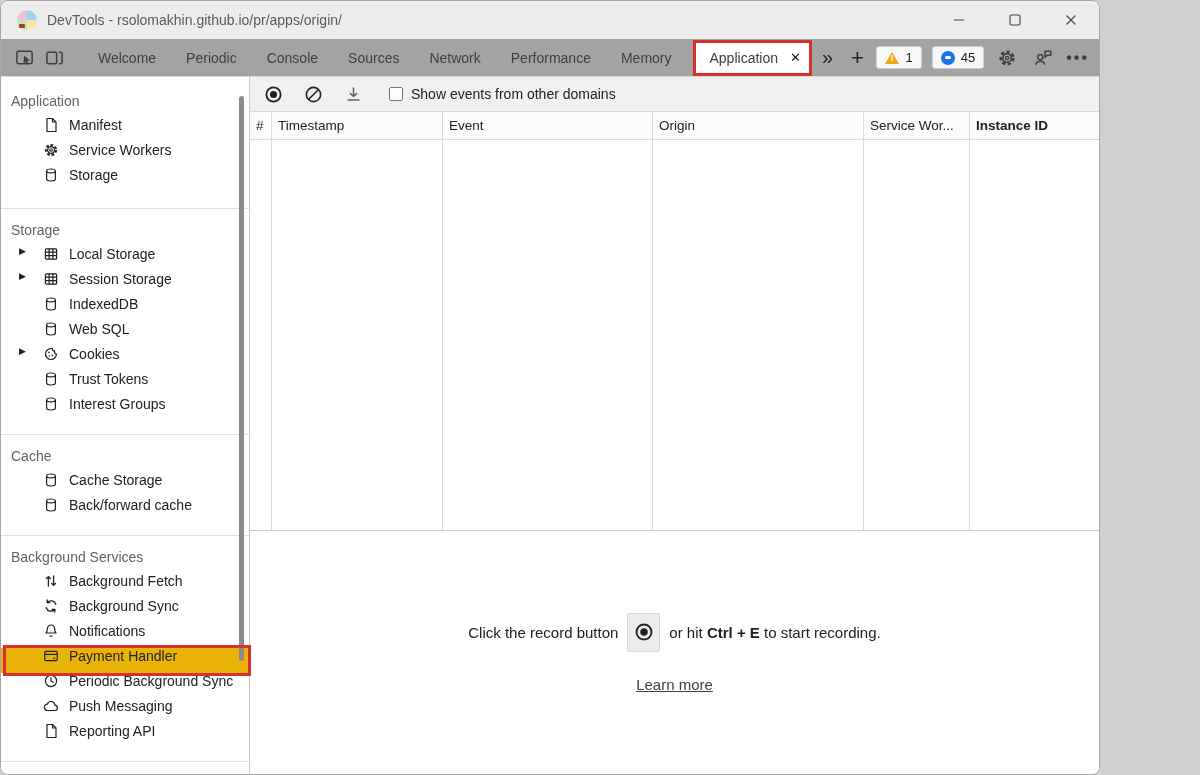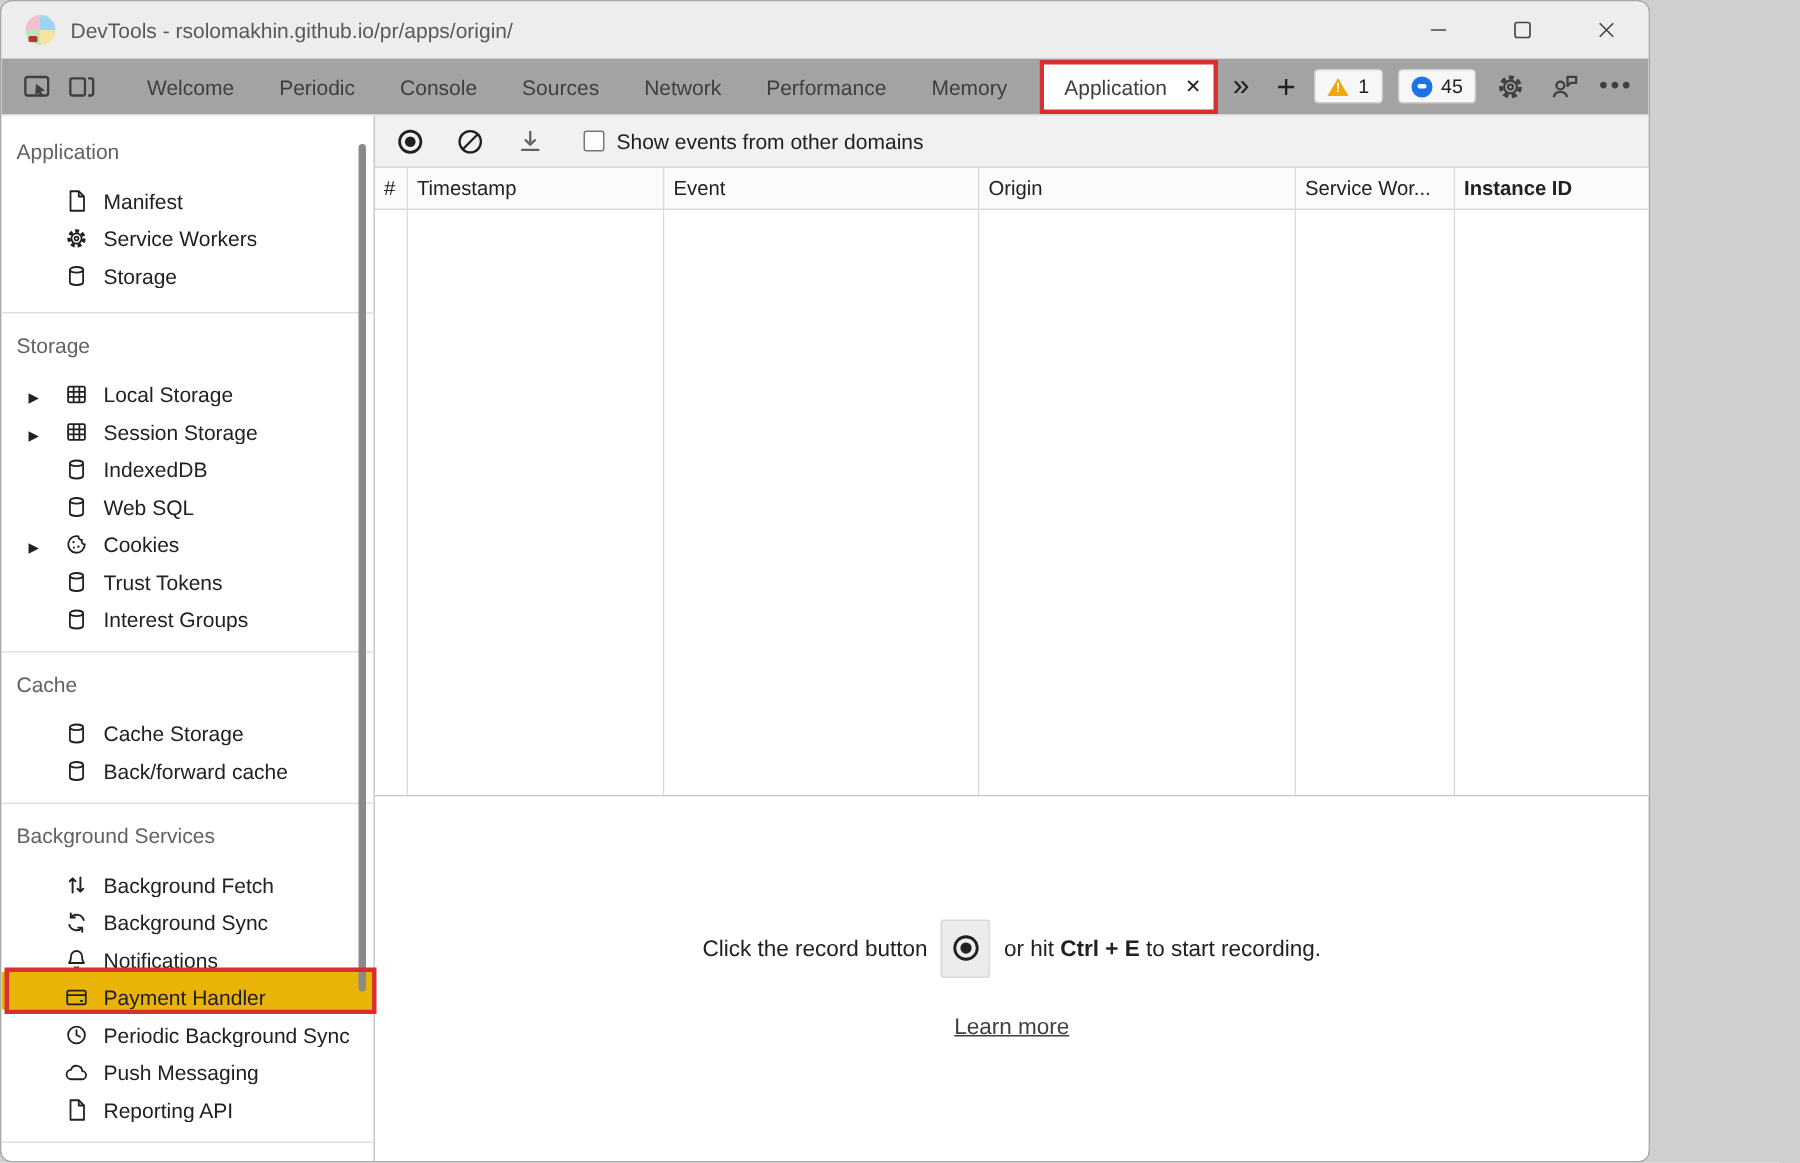--- a/index.html
+++ b/index.html
@@ -49,21 +49,21 @@
 
   
   .content { display: flex; height: 697px; }
 
   
   .sidebar { position: relative; width: 249px; border-right: 1px solid #c9c9c9; background:#fff;
     display:flex; flex-direction: column; flex: 0 0 auto; font-size: 14px; }
   .side-section { padding-top: 12px; border-bottom: 1px solid #e0e0e0; padding-bottom: 13px; }
   .side-section:first-child { padding-top: 15px; padding-bottom: 16px; }
   .section-title { color: #5f6368; padding-left: 10px; height: 18px; line-height: 18px; margin-bottom: 7px; }
-  .side-item { position: relative; height: 25px; display: flex; align-items: flex-end; padding-left: 18px; }
+  .side-item { position: relative; height: 25px; display: flex; align-items: flex-start; padding-left: 18px; }
   .arrow-slot { width: 16px; flex: 0 0 auto; font-size: 9px; color: #202124; }
   .item-icon { width: 16px; height: 16px; margin-left: 8px; flex: 0 0 auto; color:#202124; display:flex; }
   .item-icon svg { width: 16px; height: 16px; }
   .item-label { margin-left: 10px; white-space: nowrap; overflow: hidden; }
   .side-item.selected { background: #eab308; }
   .red-outline { position: absolute; left: 2px; right: -2px; top: -3px; bottom: -3px;
     border: 3px solid var(--red); z-index: 4; pointer-events: none; }
   .side-scrollbar { position: absolute; top: 19px; right: 5px; width: 5px; height: 565px;
     background: #8a8a8a; border-radius: 3px; z-index: 3; }
   .side-filler { flex: 1; }

